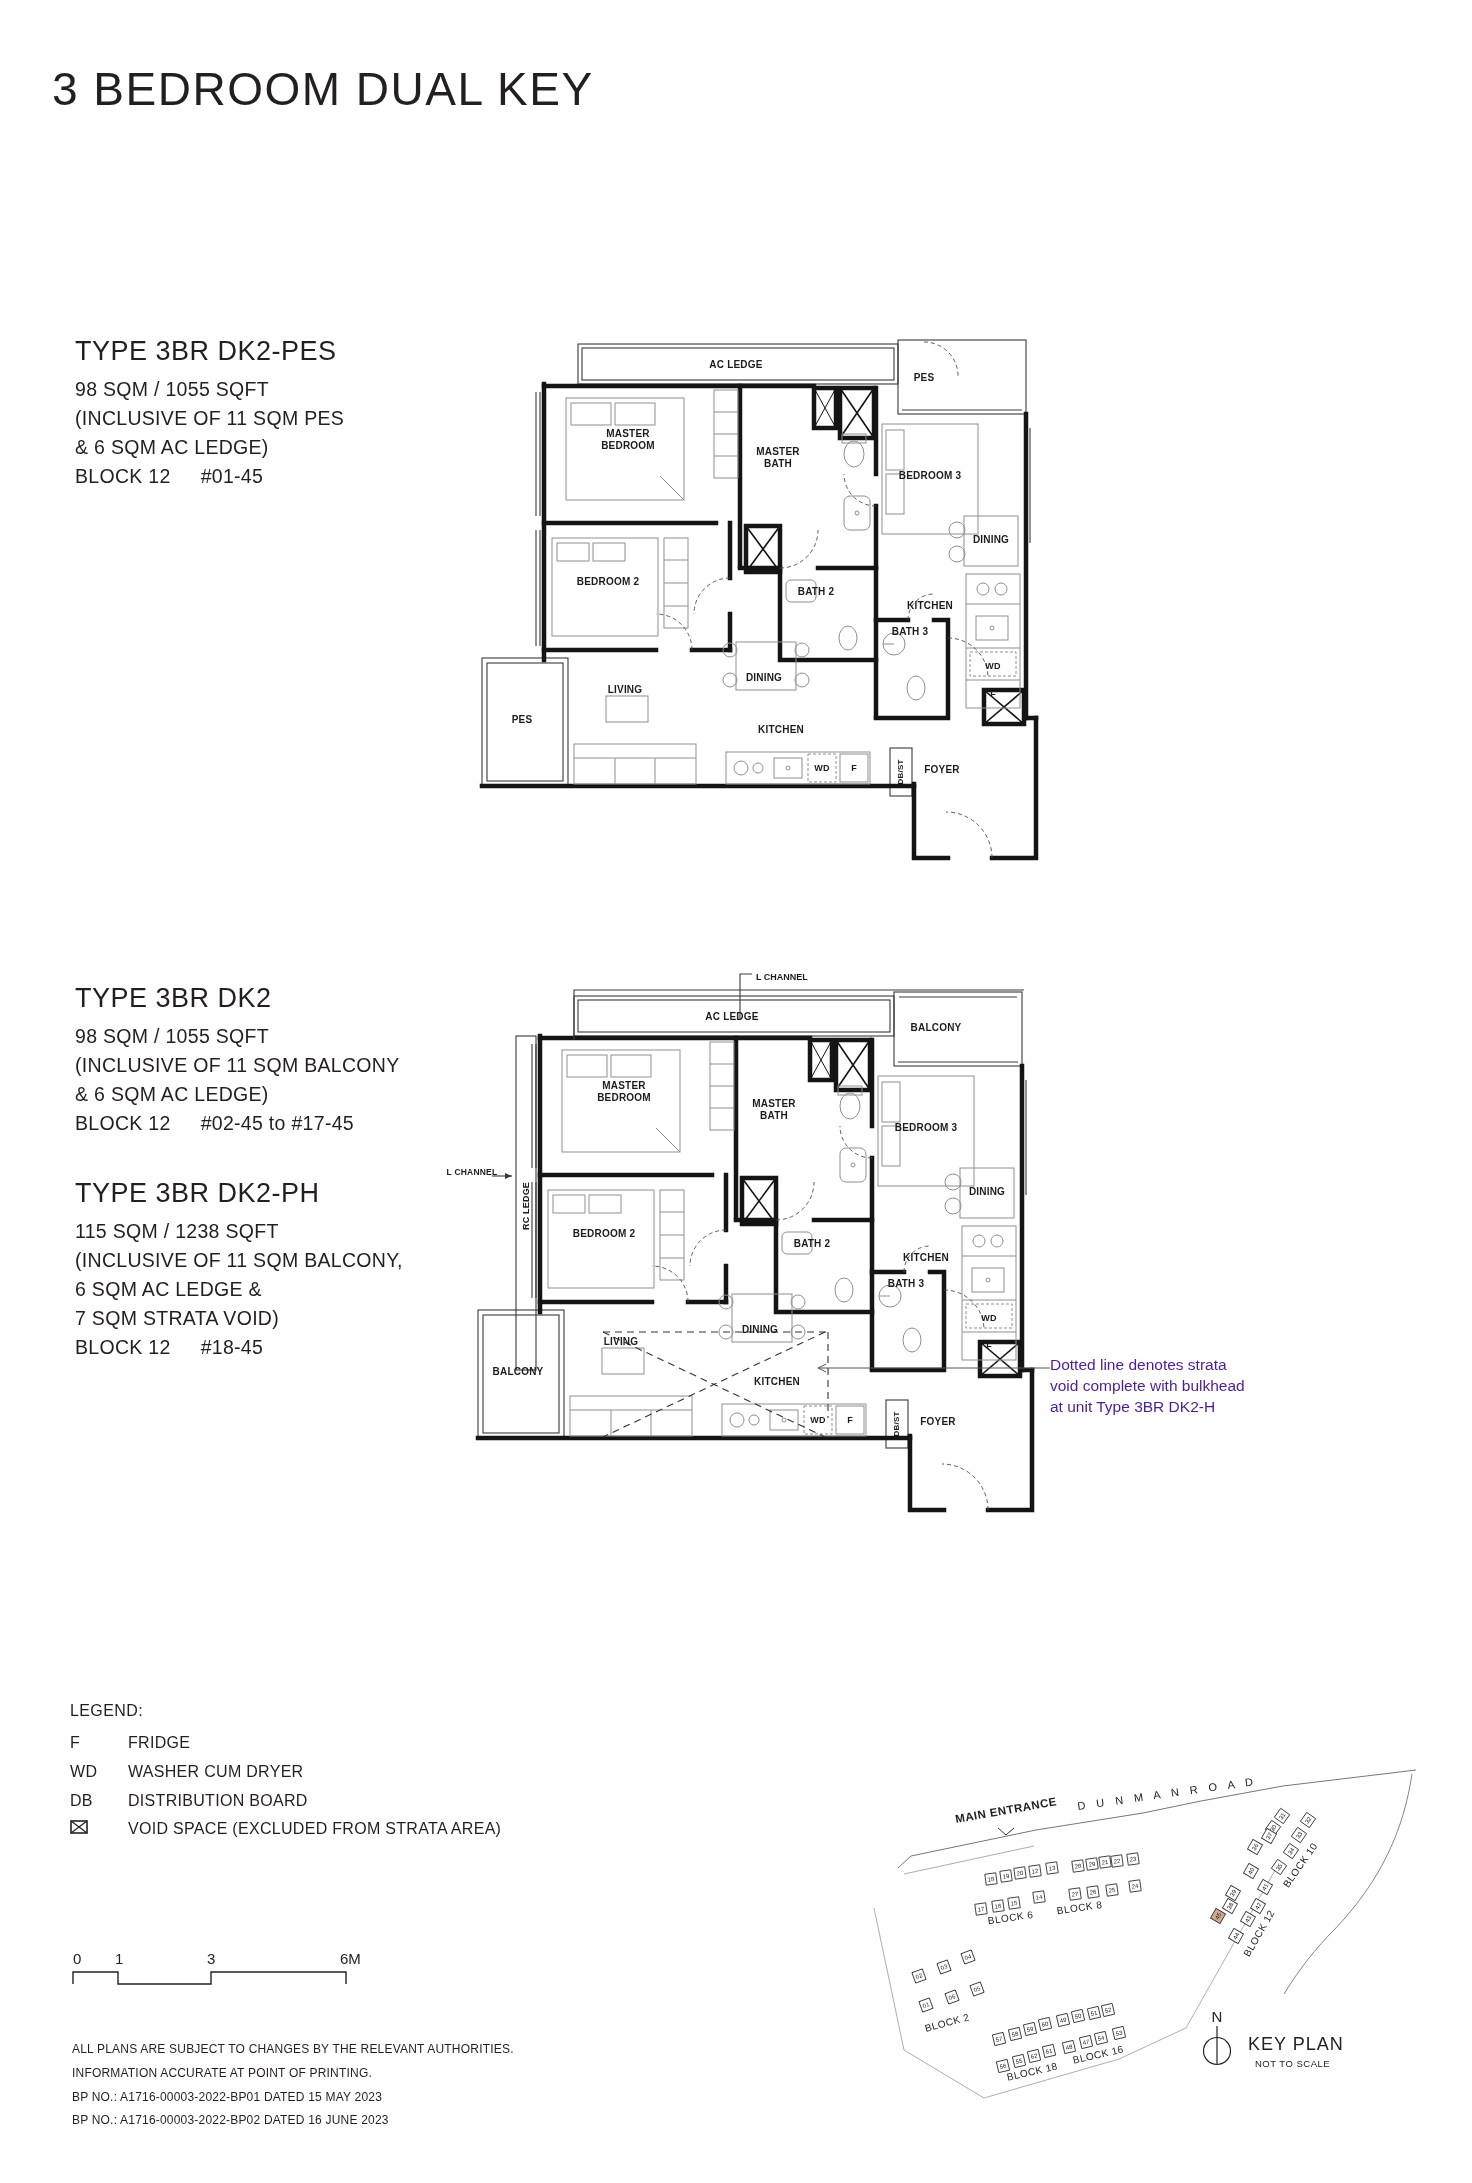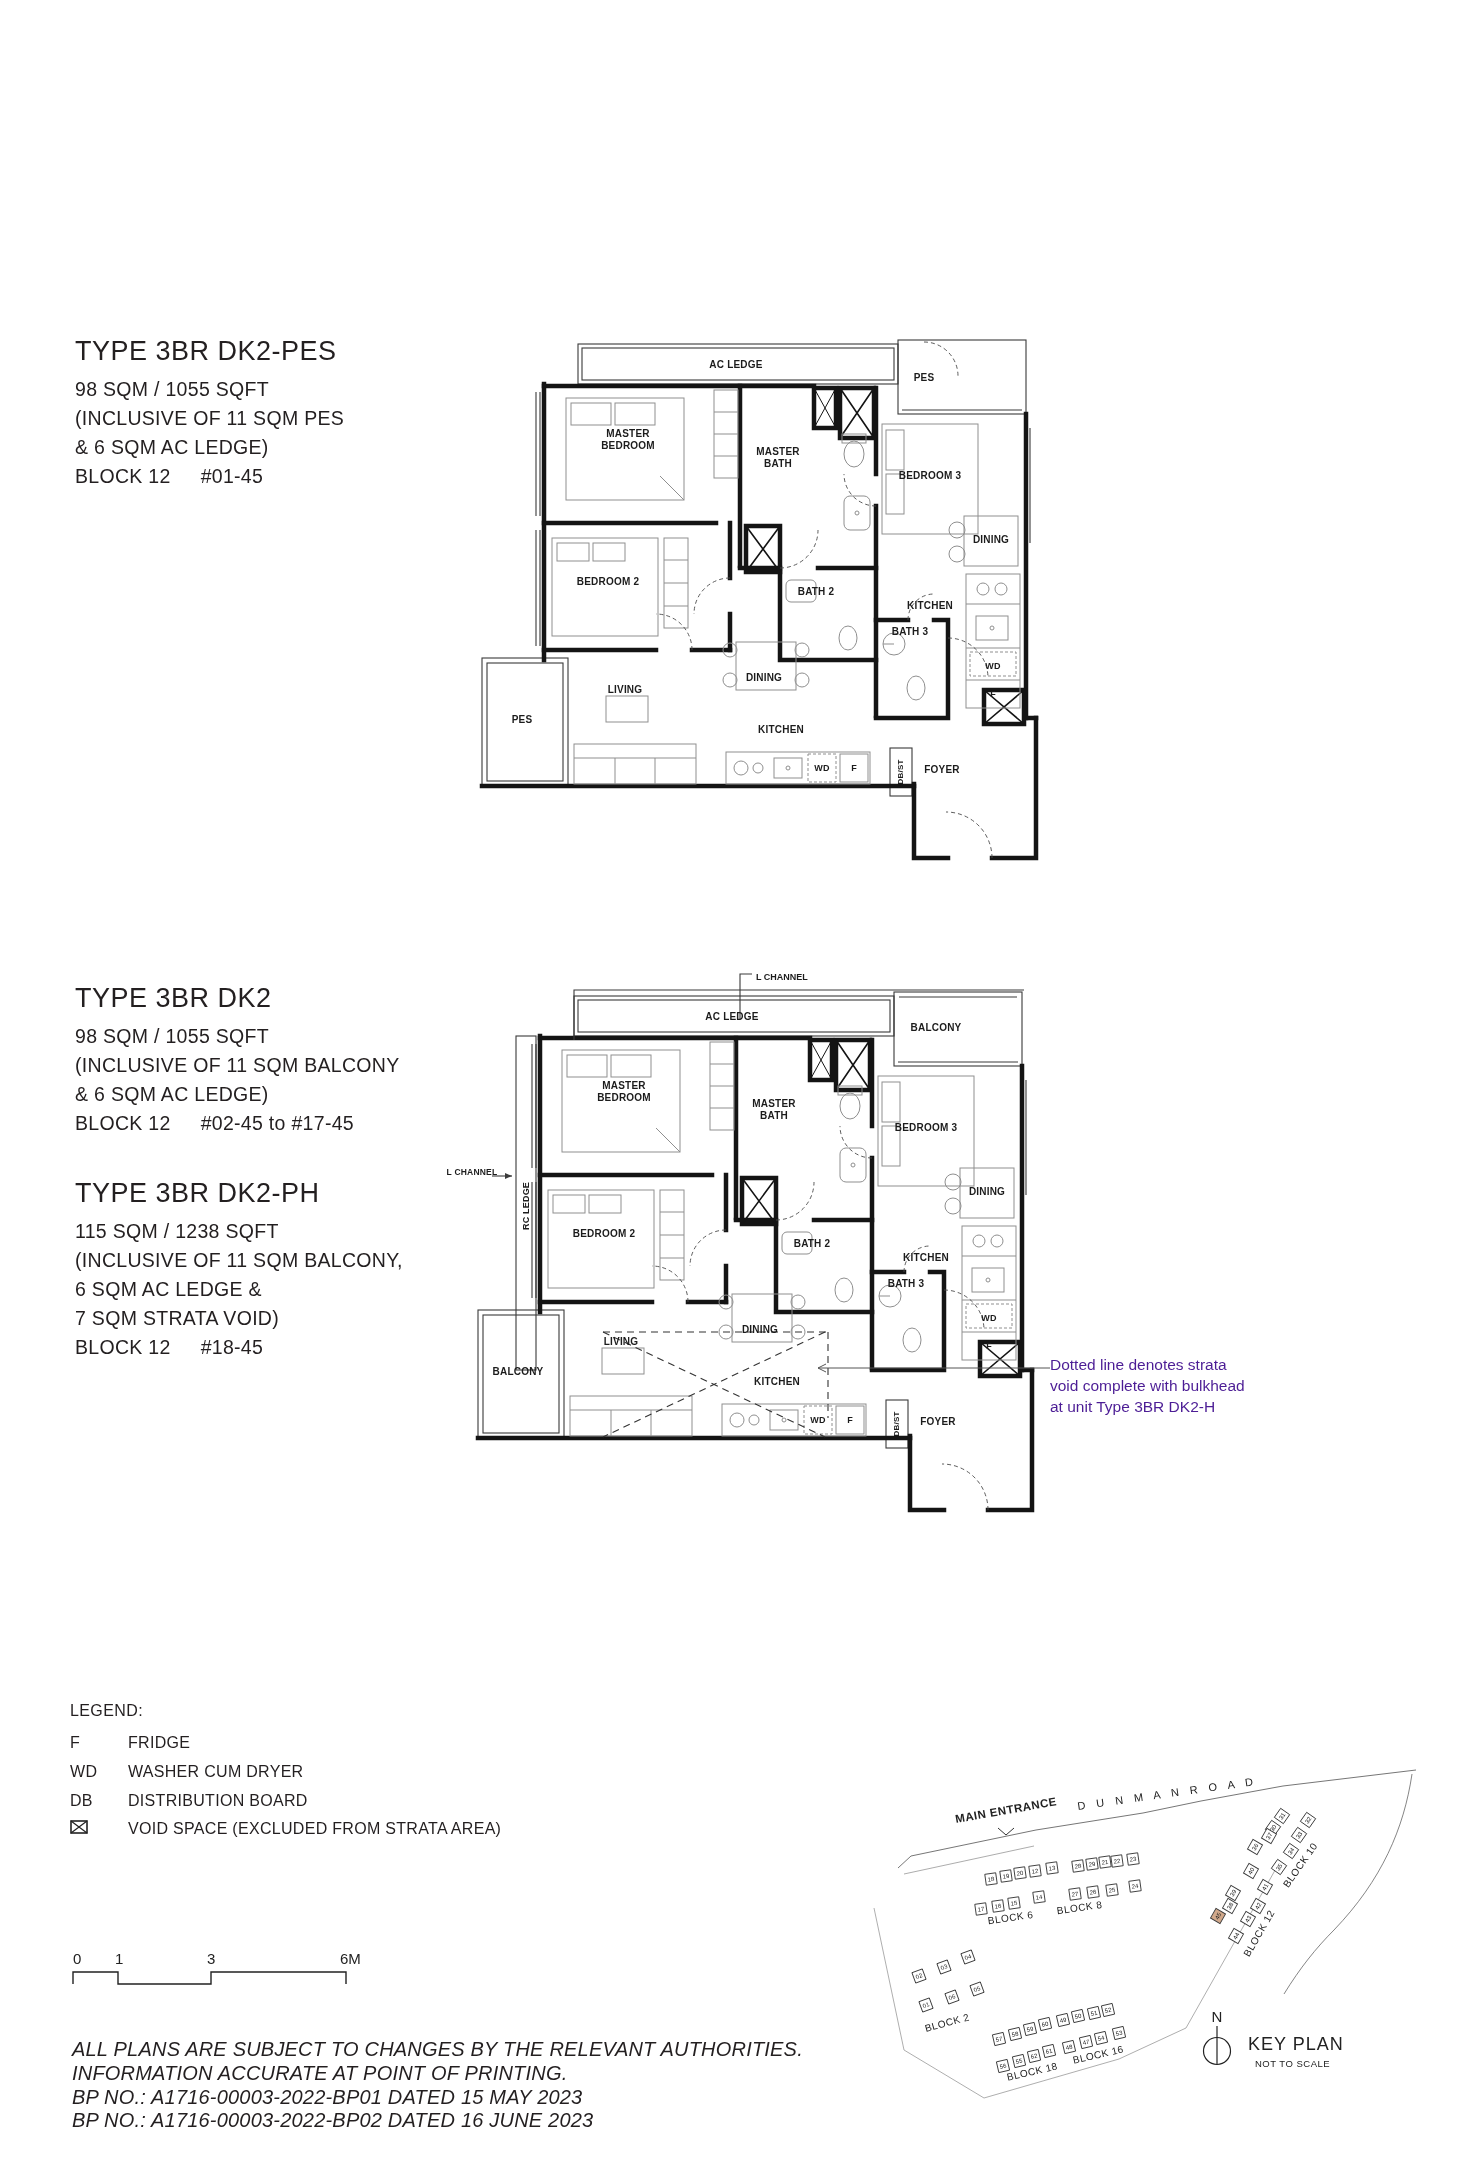--- a/index.html
+++ b/index.html
@@ -20,29 +20,30 @@
   .rlabel.tiny{font-size:8.5px;font-weight:600;}
   .rlabel.boxlbl{font-size:9px;}
   .lbl-left{position:absolute;transform:translate(0,-50%);font-size:9px;font-weight:bold;color:#1c1c1c;white-space:nowrap;}
   #annotation{position:absolute;left:1050px;top:1354px;width:240px;font-size:15.5px;
               line-height:21px;color:#4c1d95;font-weight:400;letter-spacing:0;}
   #legend{position:absolute;left:70px;top:1702px;}
   #legend .lg-title{font-size:16px;letter-spacing:.4px;margin-bottom:9px;}
   .lg-row{display:flex;align-items:center;height:28.7px;font-size:16px;letter-spacing:.3px;}
   .lg-abbr{width:58px;flex:0 0 58px;}
   .lg-icon{display:inline-block;line-height:0;}
-  #disclaimer{position:absolute;left:72px;top:2038px;font-size:20px;line-height:23.8px;letter-spacing:.2px;font-style:italic;}
+  #disclaimer{position:absolute;left:72px;top:2038px;font-size:12px;line-height:23.8px;letter-spacing:.2px;}
   #scalebar,#keyplan{position:absolute;}
   svg text{font-family:"Liberation Sans",sans-serif;fill:#222;}
 </style>
 </head>
 <body>
 
 <div id="page">
 
+  <div id="title">3 BEDROOM DUAL KEY</div>
 
   <div class="spec" style="top:336px">
     <div class="spec-title">TYPE 3BR DK2-PES</div>
     <div class="spec-line">98 SQM / 1055 SQFT</div>
     <div class="spec-line">(INCLUSIVE OF 11 SQM PES</div>
     <div class="spec-line">&amp; 6 SQM AC LEDGE)</div>
     <div class="spec-line"><span>BLOCK 12</span><span class="lvl">#01-45</span></div>
   </div>
 
   <div class="spec" style="top:983px">

